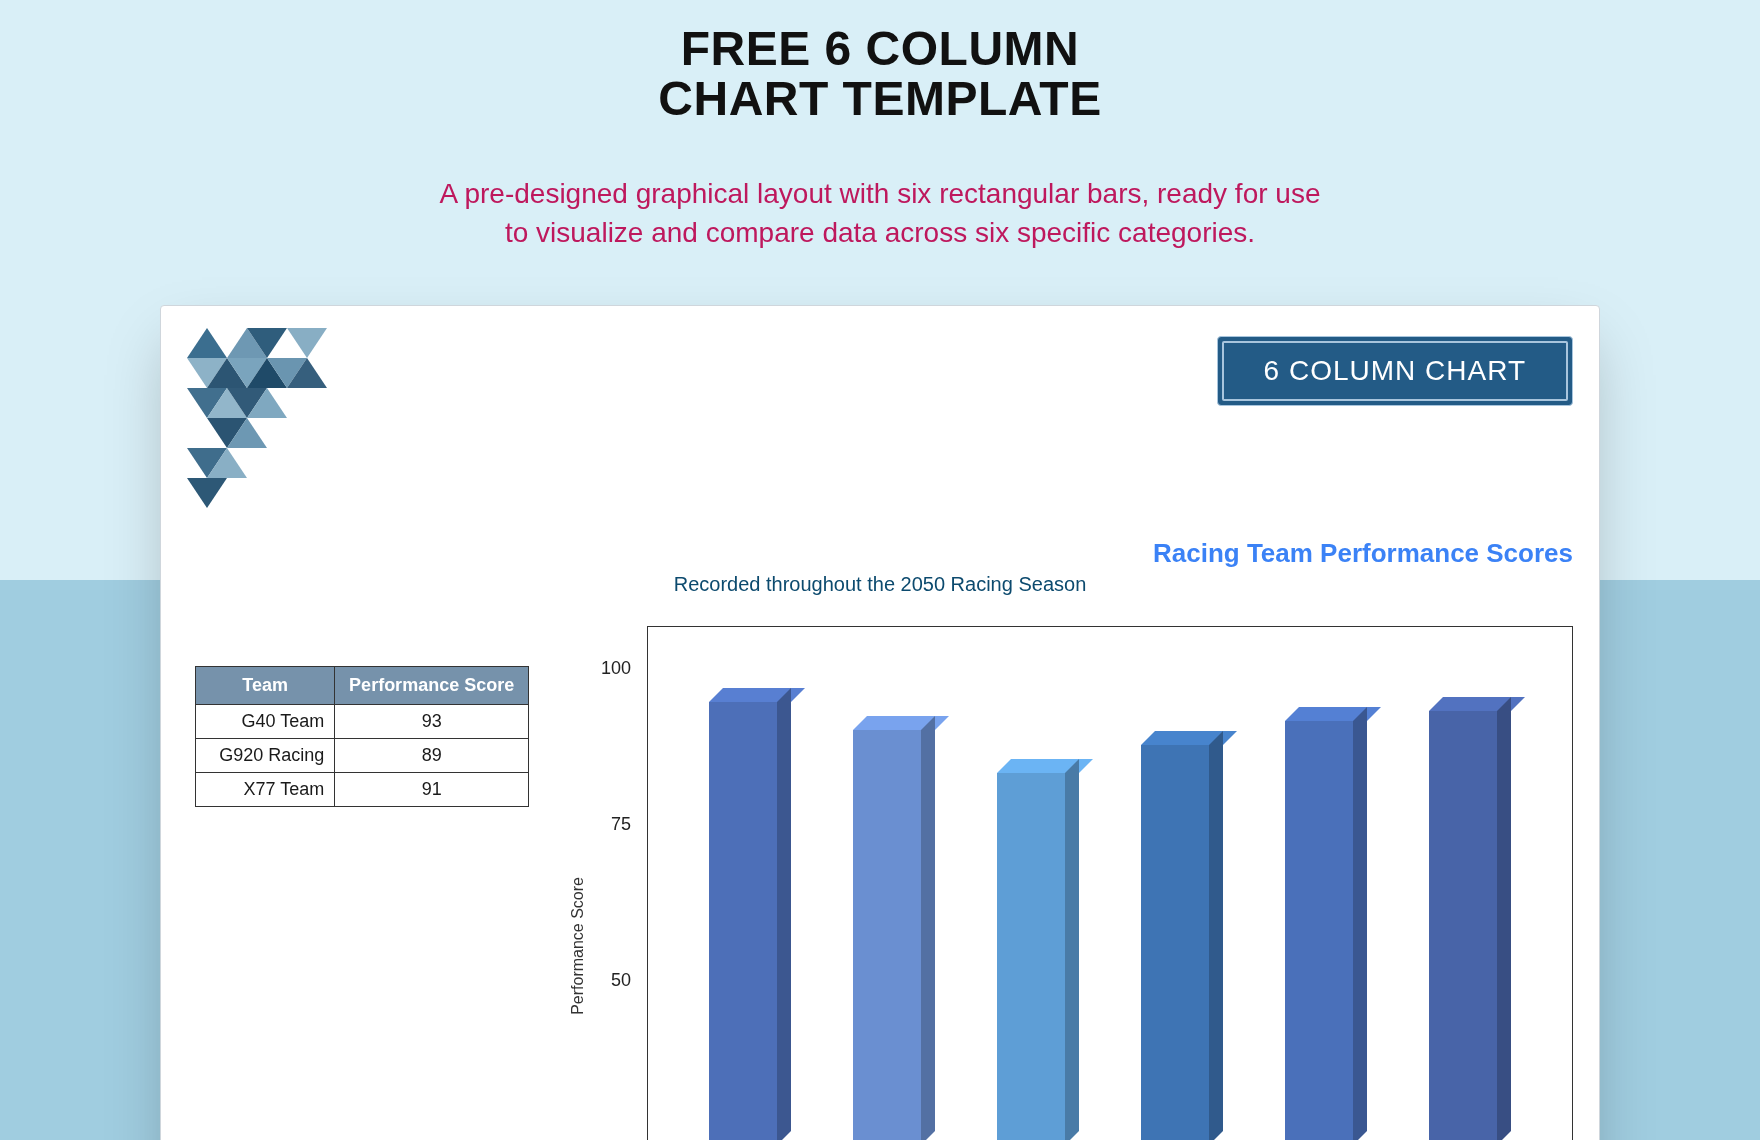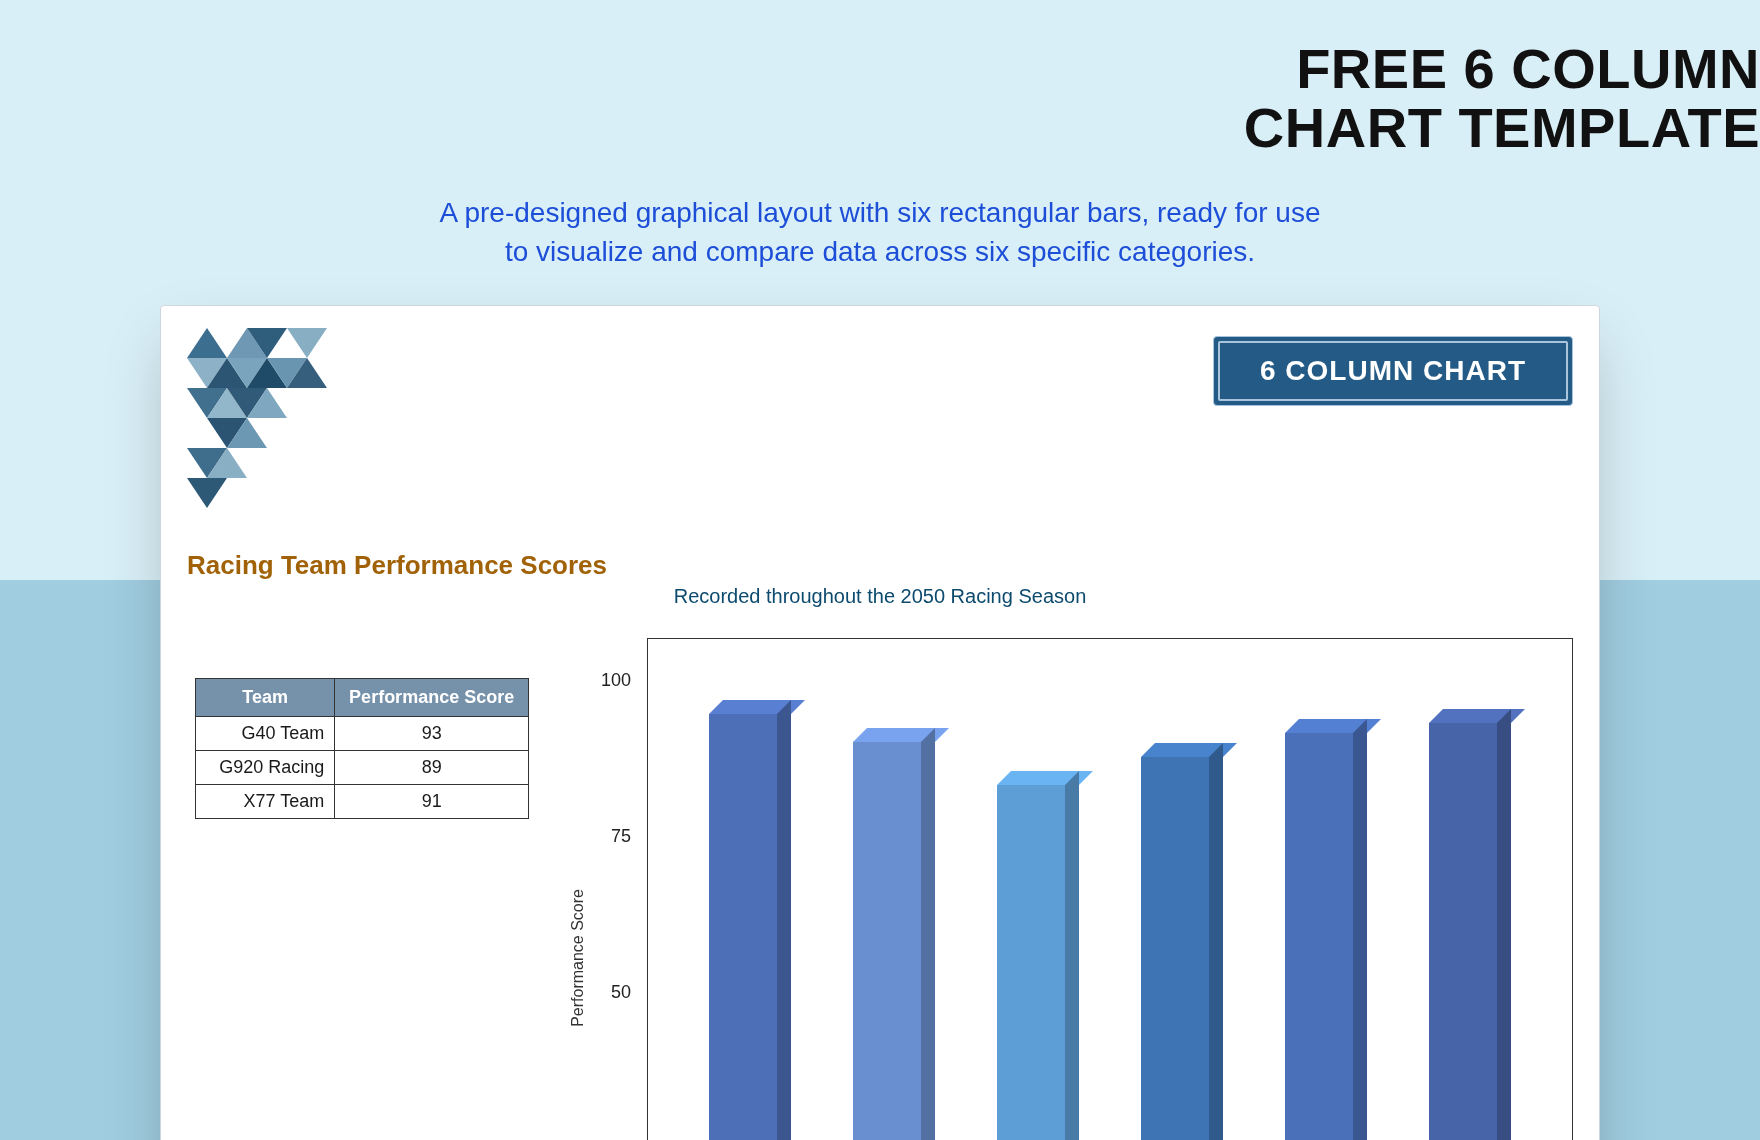--- a/index.html
+++ b/index.html
@@ -8,32 +8,32 @@
     background:#d9eff7;
     font-family:"Segoe UI",Arial,sans-serif;
     position:relative;overflow:hidden;
     color:#1a1a1a;
   }
   .bottom-band{
     position:absolute;left:0;right:0;bottom:0;height:560px;
     background:#a0cde0;
   }
   .hero-title{
-    position:absolute;top:40px;left:0;right:0;
-    text-align:right;
+    position:absolute;top:24px;left:0;right:0;
+    text-align:center;
     font-weight:900;
-    font-size:56px;line-height:1.05;
+    font-size:48px;line-height:1.05;
     letter-spacing:0.5px;
     color:#111;
   }
   .hero-sub{
-    position:absolute;top:193px;left:0;right:0;
+    position:absolute;top:174px;left:0;right:0;
     text-align:center;
     font-size:28px;line-height:1.4;
-    color:#1d4ed8;
+    color:#be185d;
     font-weight:400;
   }
   .sheet{
     position:absolute;
     left:160px;right:160px;top:305px;
     height:900px;
     background:#fff;
     border:1px solid #cfd6dc;
     box-shadow:0 28px 60px -12px rgba(0,0,0,.25);
     border-radius:4px;
@@ -45,26 +45,26 @@
   }
   .logo{width:210px;height:200px;}
   .badge{
     background:#235b86;
     padding:4px;border:1px solid #a8c5dd;border-radius:4px;
     margin-top:8px;
   }
   .badge-inner{
     border:2px solid #a8c5dd;border-radius:2px;
     padding:12px 40px;
-    color:#fff;font-weight:700;font-size:28px;
+    color:#fff;font-weight:400;font-size:28px;
     letter-spacing:1px;
   }
   .chart-title{
-    text-align:left;margin-top:22px;
-    font-size:26px;font-weight:700;color:#a16207;
+    text-align:right;margin-top:10px;
+    font-size:26px;font-weight:700;color:#3b82f6;
   }
   .chart-sub{
     text-align:center;margin-top:4px;
     font-size:20px;color:#0c4a6e;
   }
   .content{
     display:flex;align-items:flex-start;margin-top:30px;
   }
   .table{
     width:334px;margin-top:40px;border:1px solid #333;border-collapse:collapse;

